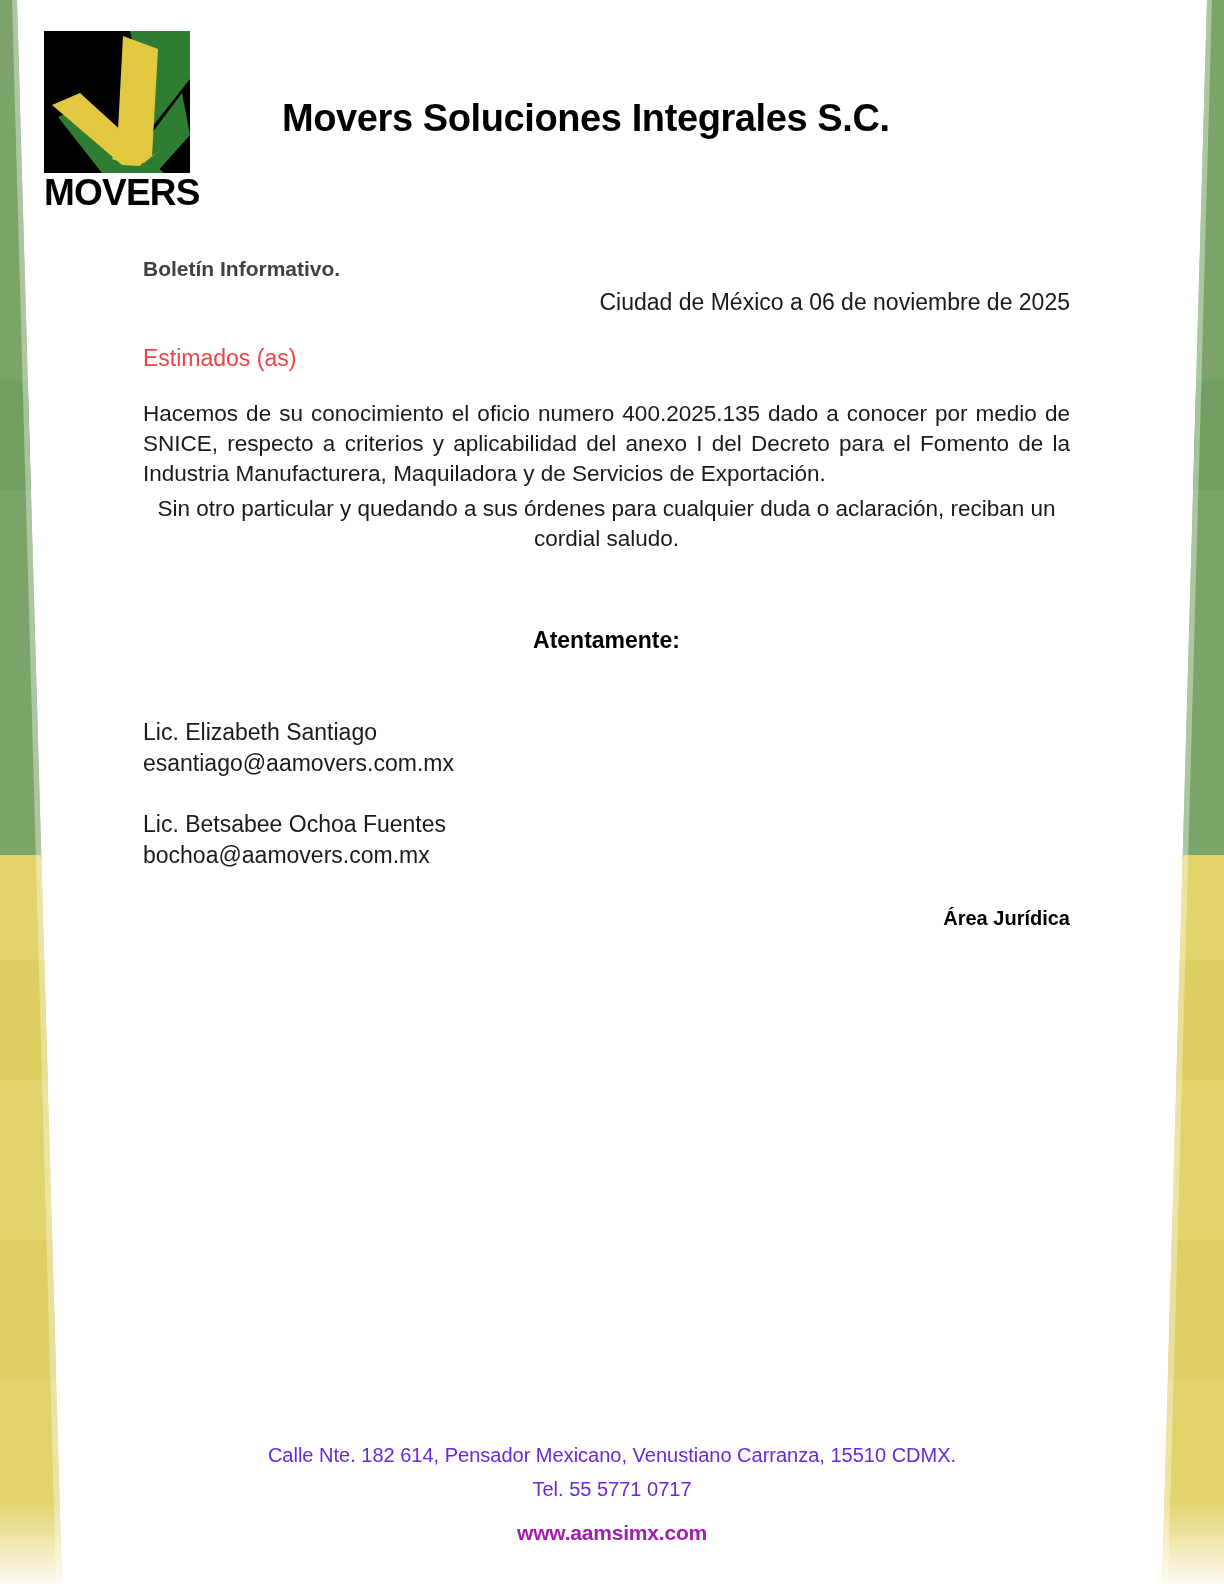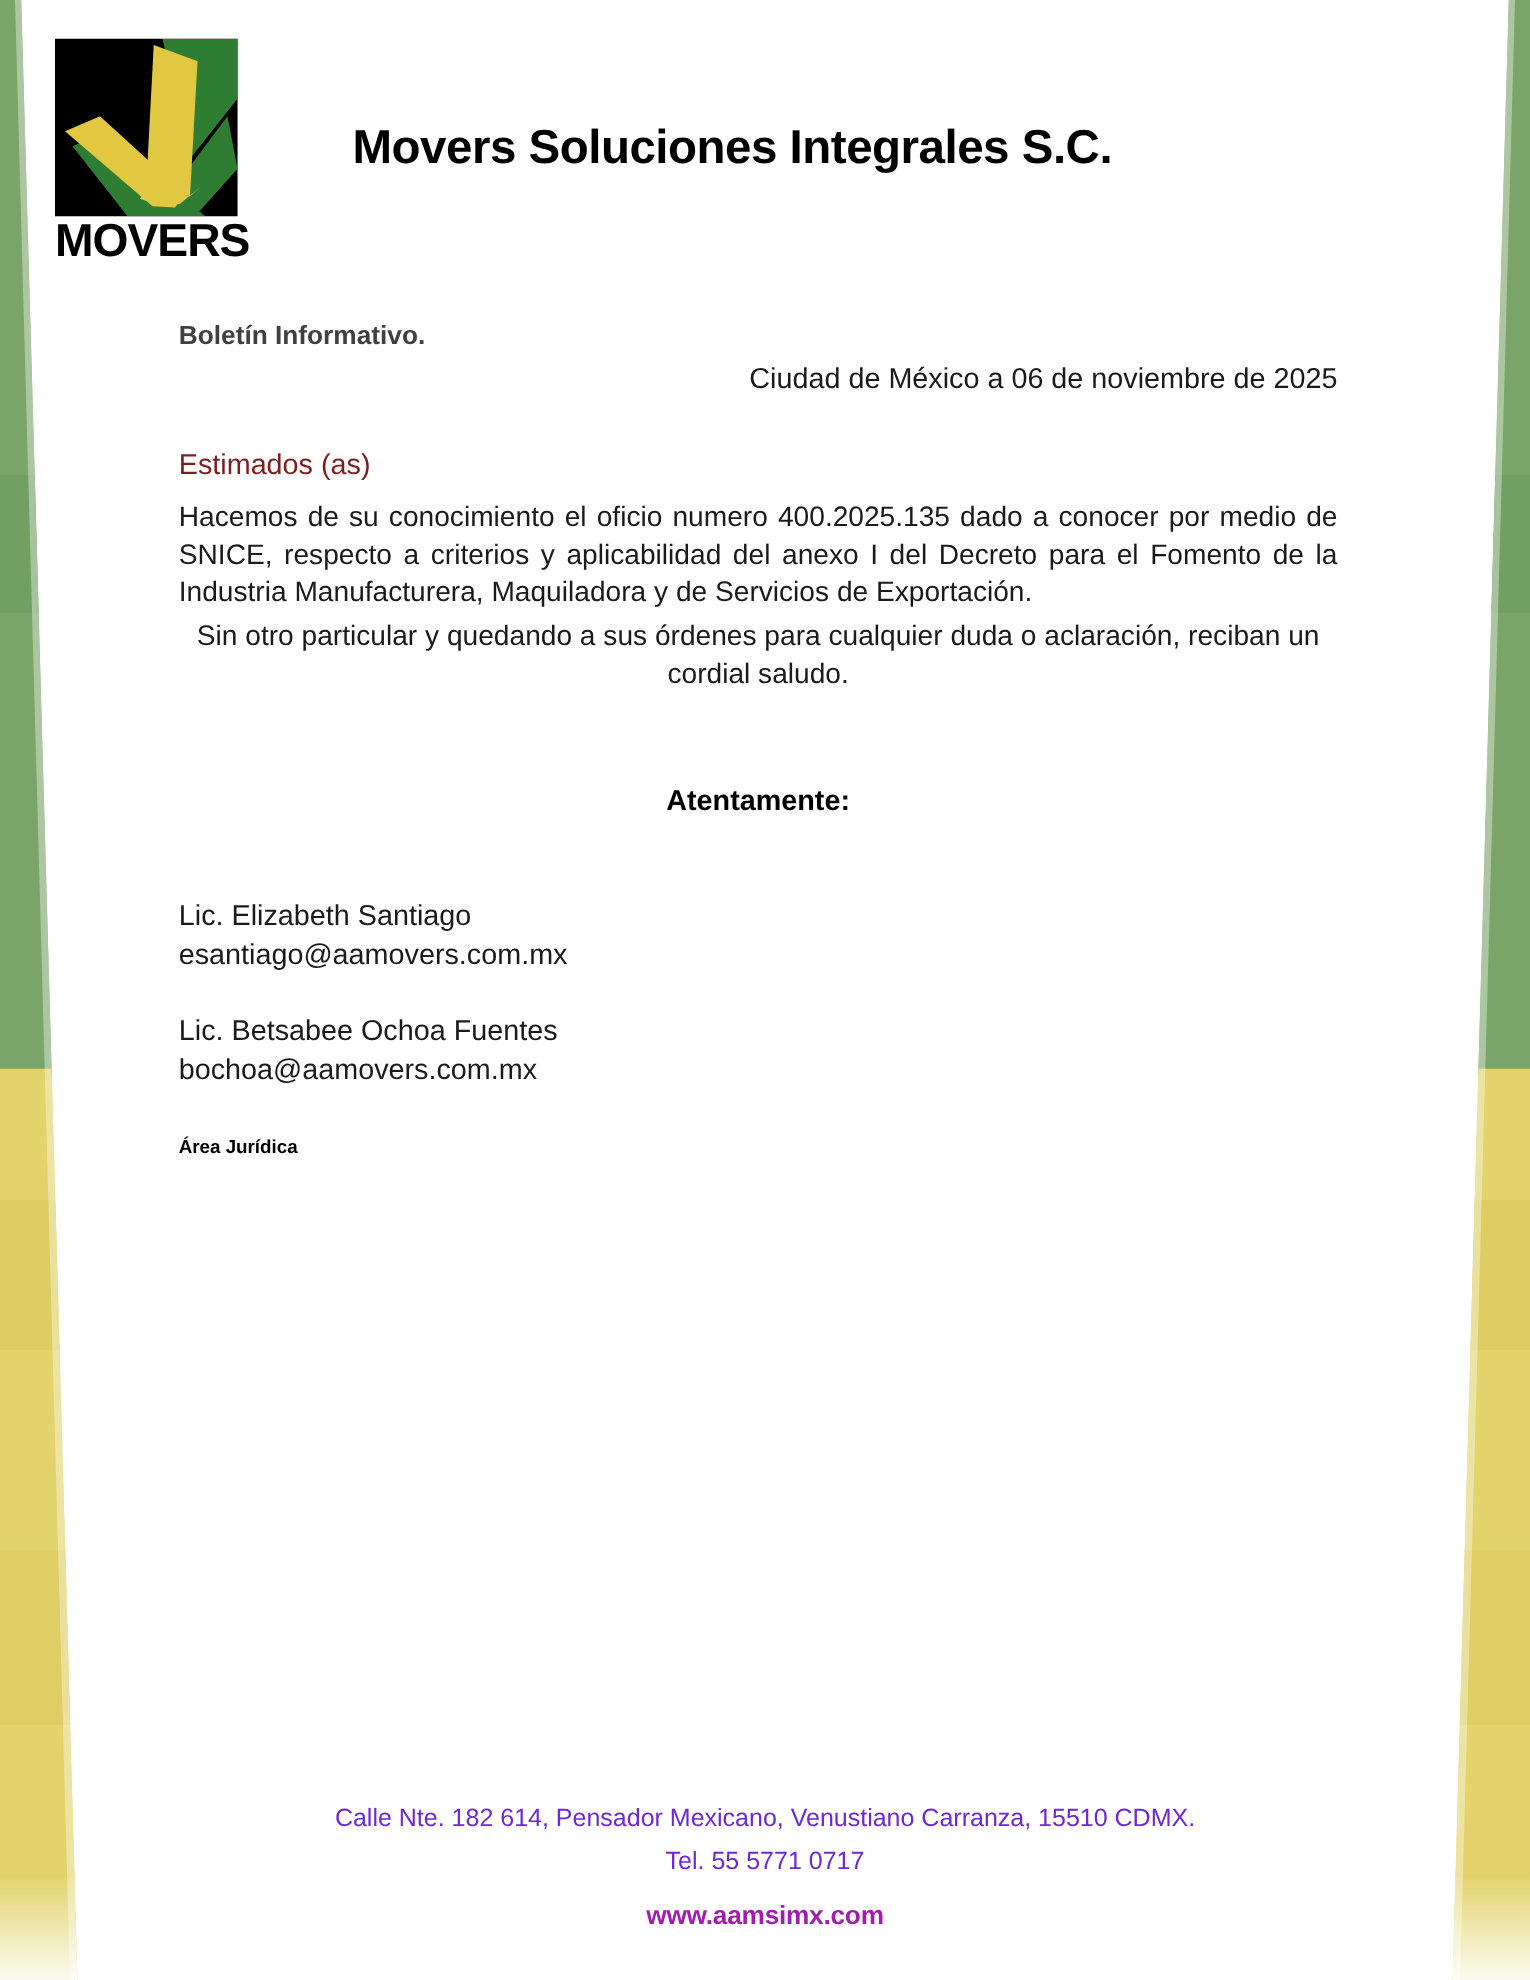--- a/index.html
+++ b/index.html
@@ -104,22 +104,21 @@
     font-size: 23px;
     line-height: 28px;
     color: #1a1a1a;
   }
   .salutation {
     position: absolute;
     top: 344px;
     left: 0;
     font-size: 23px;
     line-height: 28px;
-    color: #7f1d1d;
-    margin-top: 13px;
+    color: #ef4444;
   }
   .para {
     position: absolute;
     left: 0;
     width: 927px;
     font-size: 22.5px;
     line-height: 30px;
     text-align: justify;
     text-justify: inter-word;
     color: #1a1a1a;
@@ -149,22 +148,22 @@
   .sig-1 { top: 717px; }
   .sig-2 { top: 809px; }
   .sig-name { display: block; }
   .sig-mail { display: block; }
 
   .department {
     position: absolute;
     top: 904px;
     left: 0;
     width: 927px;
-    text-align: left;
-    font-size: 15px;
+    text-align: right;
+    font-size: 20px;
     line-height: 28px;
     font-weight: 700;
     color: #000000;
   }
 
   
   .footer {
     position: absolute;
     left: 0;
     top: 1438px;

